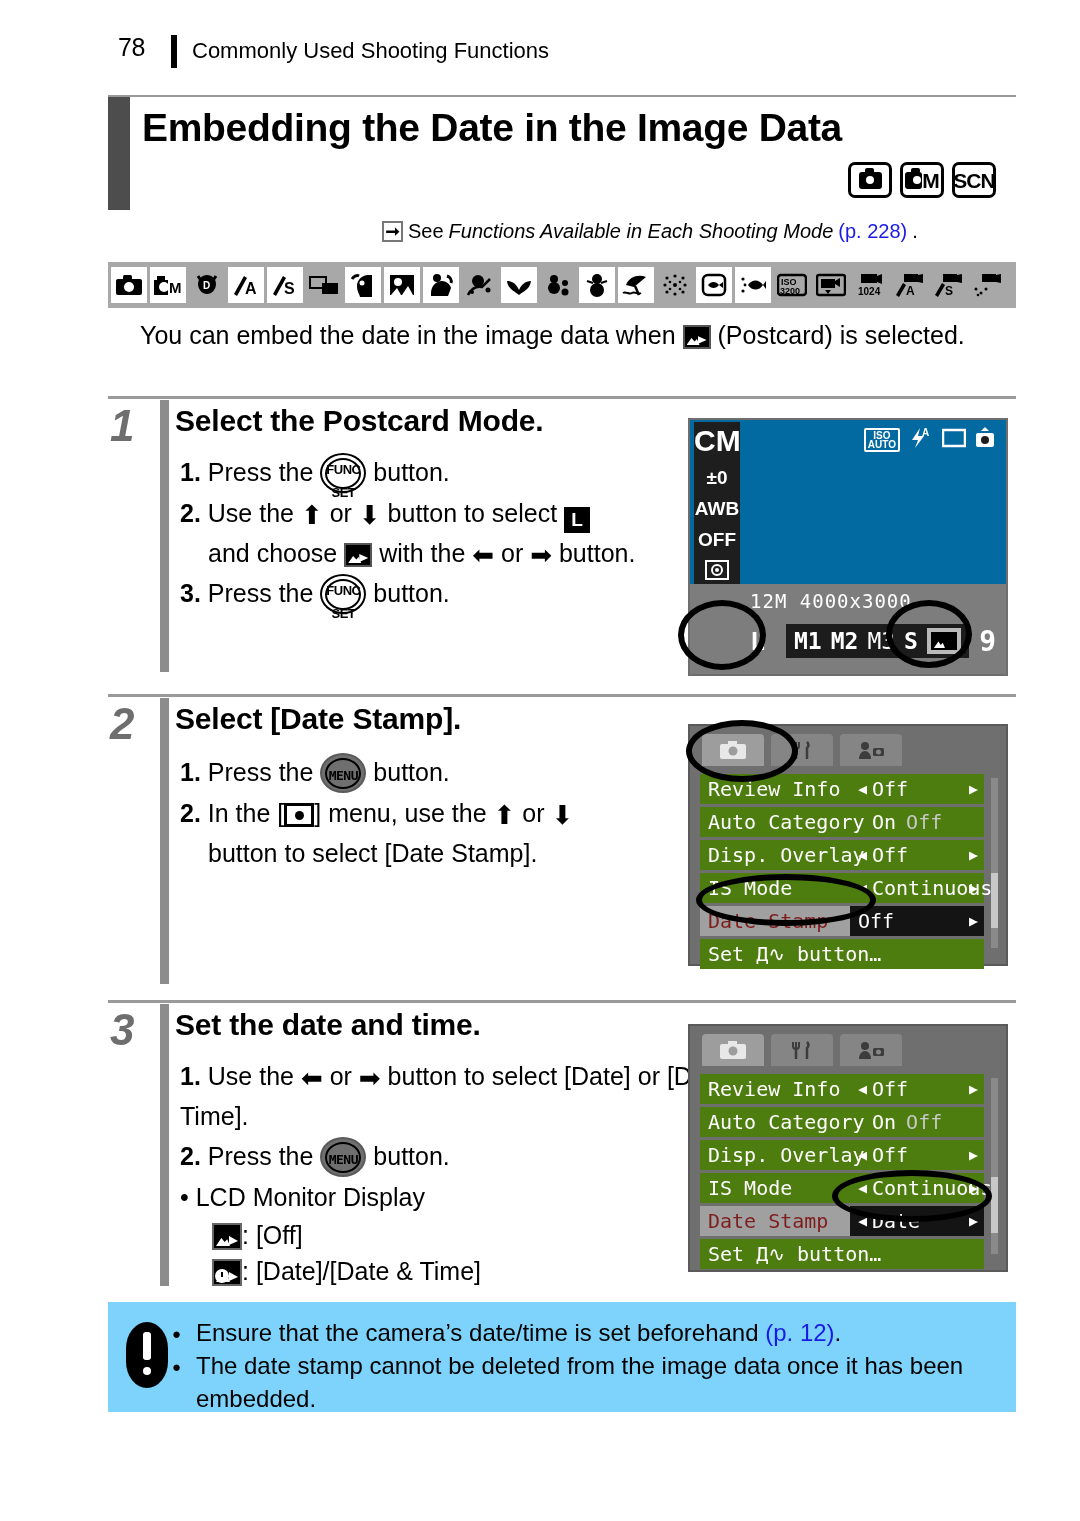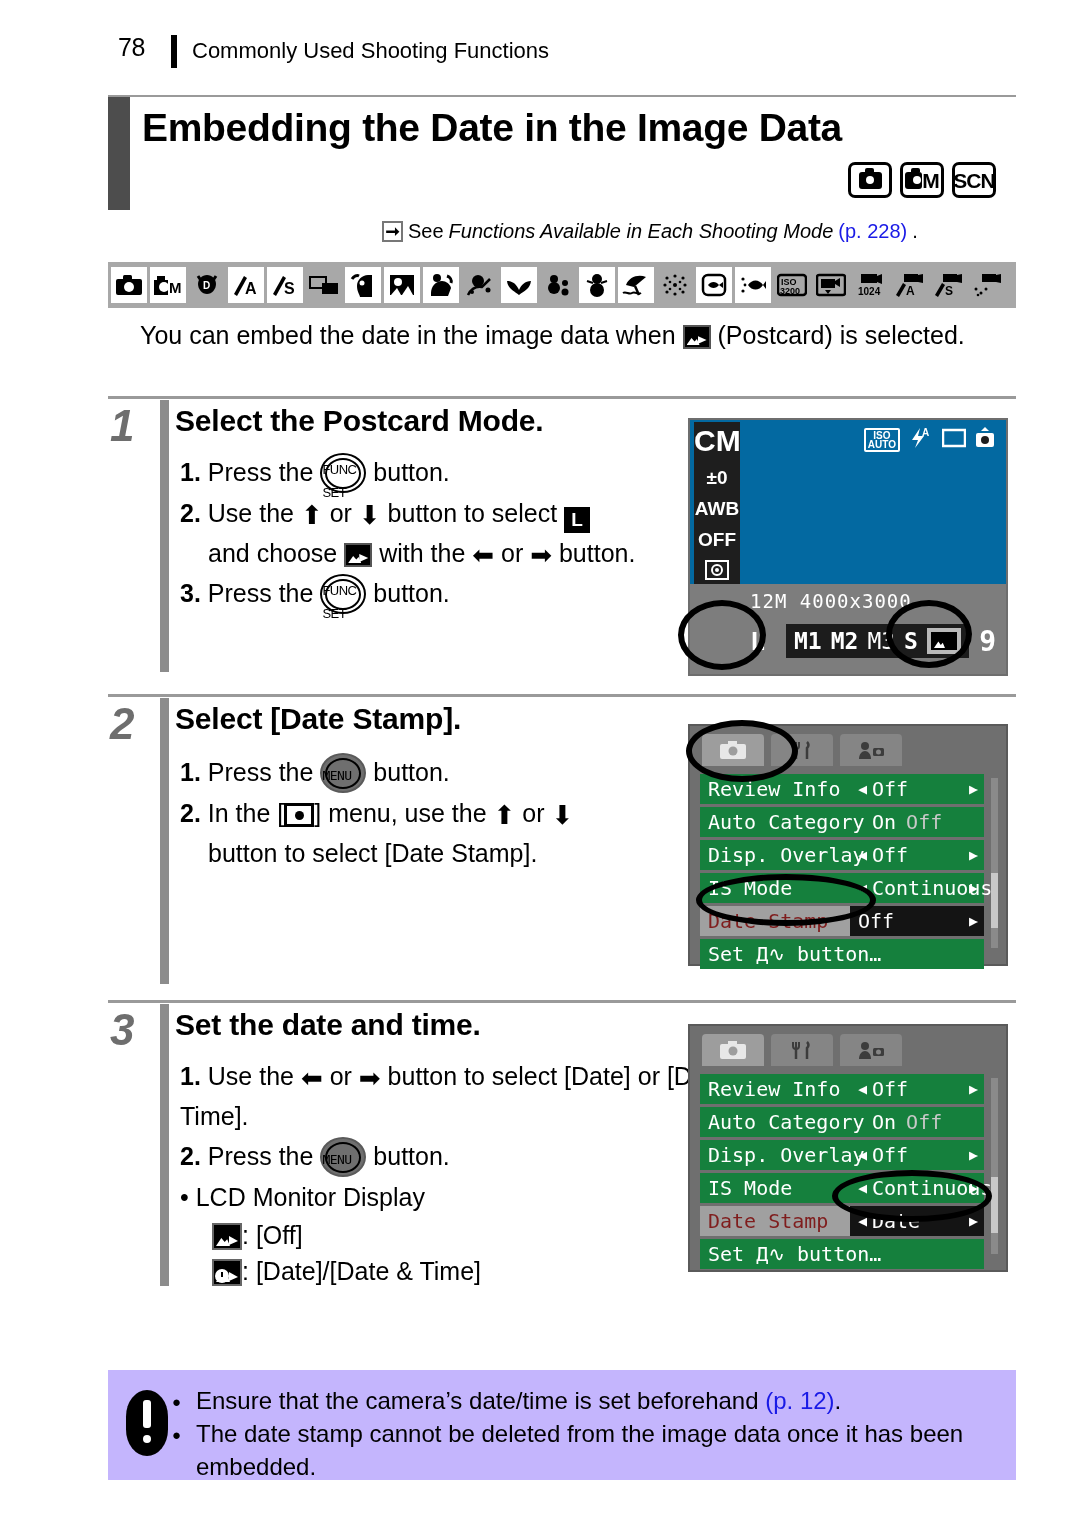--- a/index.html
+++ b/index.html
@@ -65,21 +65,21 @@
   .step .head{position:absolute;left:67px;top:8px;font-size:30px;font-weight:bold;
               letter-spacing:-.2px;white-space:nowrap;}
   .step .body{position:absolute;left:72px;font-size:25px;line-height:40px;}
   .bnum{font-weight:bold;}
 
   
   .rbtn{display:inline-block;vertical-align:-12px;width:46px;height:40px;border-radius:50%;
         border:2.5px solid #000;box-sizing:border-box;position:relative;background:#fff;}
   .rbtn:before{content:"";position:absolute;left:3px;top:2.5px;right:3px;bottom:2.5px;
         border:2px solid #000;border-radius:50%;}
-  .rbtn span{position:absolute;left:0;right:0;font-weight:normal;
+  .rbtn span{position:absolute;left:0;right:0;text-align:center;font-weight:bold;
         letter-spacing:-.5px;line-height:1;}
   .rbtn .t1{top:8px;font-size:13px;}
   .rbtn .t2{top:31px;font-size:13px;}
   .rbtn.menu .t1{top:14px;font-size:13px;}
 
   .ar{font-size:26px;line-height:1;display:inline-block;vertical-align:-2px;}
   .sq-l{display:inline-block;vertical-align:-4px;width:26px;height:26px;background:#000;
         color:#fff;font-size:19px;font-weight:bold;text-align:center;line-height:26px;}
   .cam-sq{display:inline-block;vertical-align:-5px;width:30px;height:24px;border:3px solid #000;
         box-sizing:border-box;position:relative;background:#fff;}
@@ -121,37 +121,37 @@
 
   .ellipse{position:absolute;border:6px solid #000;border-radius:50%;box-sizing:border-box;}
 
   .menu{background:#6f6f6f;border:2px solid #5a5a5a;box-sizing:border-box;
         font-family:"DejaVu Sans Mono",monospace;}
   .menu .tabs{position:absolute;left:12px;top:8px;display:flex;gap:7px;}
   .menu .tab{width:62px;height:32px;background:#858585;border-radius:4px 4px 0 0;
         display:flex;align-items:center;justify-content:center;}
   .menu .tab.sel{background:#9d9d9d;}
   .menu .rows{position:absolute;left:10px;right:22px;top:48px;}
-  .menu .row{height:30px;background:#15803d;margin-bottom:3px;position:relative;
+  .menu .row{height:30px;background:#4d7c0f;margin-bottom:3px;position:relative;
         display:flex;align-items:center;}
   .menu .row .lbl{color:#fff;font-size:20px;padding-left:8px;white-space:nowrap;}
   .menu .row .val{position:absolute;left:150px;right:0;height:100%;display:flex;
         align-items:center;}
   .menu .row .val .tx{color:#fff;font-size:20px;padding-left:22px;}
   .menu .row .val .tx.dim{color:#c9c9c9;padding-left:6px;}
   .menu .row .lft{position:absolute;left:8px;color:#fff;font-size:15px;}
   .menu .row .rgt{position:absolute;right:6px;color:#fff;font-size:15px;}
   .menu .row.hl .val{background:#141414;}
   .menu .row.sel .lbl{color:#7f1d1d;}
   .menu .row.sel{background:#a0a0a0;}
   .menu .scroll{position:absolute;right:8px;top:52px;width:7px;bottom:16px;background:#8a8a8a;}
   .menu .scroll i{position:absolute;left:0;width:7px;background:#c8c8c8;}
 
   
-  .caution{position:absolute;left:108px;top:1370px;width:908px;height:110px;background:#c4b5fd;}
+  .caution{position:absolute;left:108px;top:1302px;width:908px;height:110px;background:#7dd3fc;}
   .caution .mark{position:absolute;left:18px;top:20px;width:42px;height:66px;background:#000;
         border-radius:50%/40%;}
   .caution .mark:before{content:"";position:absolute;left:17px;top:10px;width:8px;height:28px;
         background:#fff;border-radius:3px;}
   .caution .mark:after{content:"";position:absolute;left:17px;top:45px;width:8px;height:8px;
         background:#fff;border-radius:50%;}
   .caution ul{margin:0;padding:14px 0 0 88px;list-style:none;font-size:24px;line-height:33px;}
   .caution li{position:relative;}
   .caution li:before{content:"\25CF";position:absolute;left:-24px;font-size:15px;top:1px;}
 </style>

